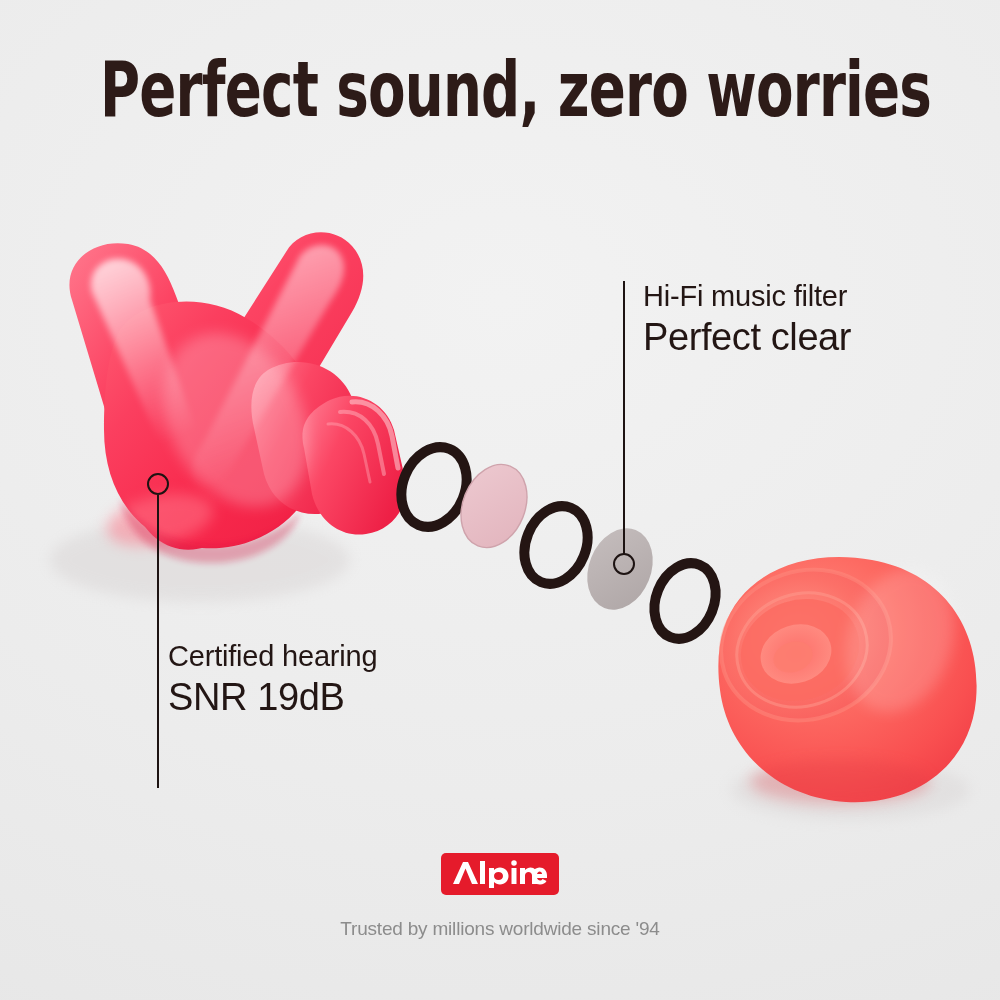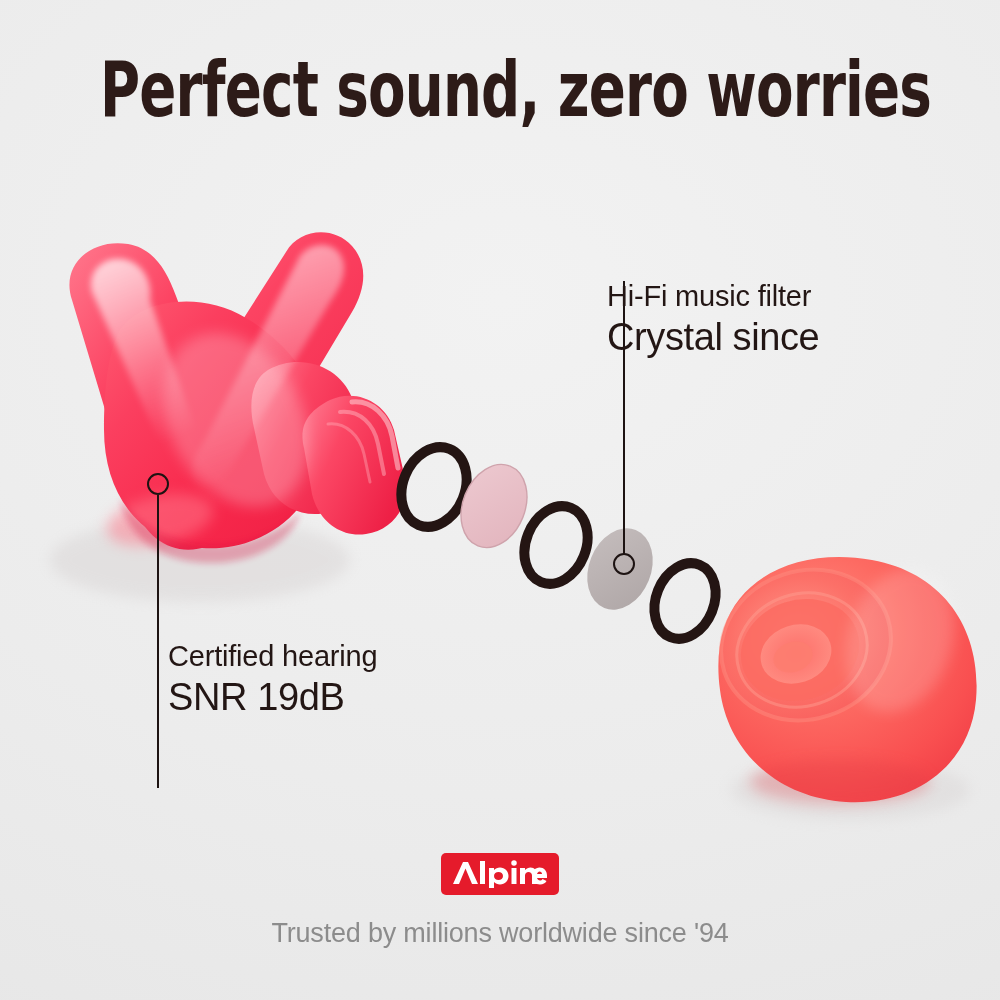--- a/index.html
+++ b/index.html
@@ -64,21 +64,21 @@
     font-weight: 400;
     letter-spacing: -0.2px;
     white-space: nowrap;
   }
   .anno .big {
     font-size: 38px;
     line-height: 45px;
     font-weight: 400;
     letter-spacing: -0.4px;
   }
-  #anno-right { left: 607px; top: 277px; width: 300px; }
+  #anno-right { left: 643px; top: 277px; width: 300px; }
   #anno-left  { left: 168px; top: 637px; width: 330px; }
   #anno-left .big { white-space: nowrap; }
 
   
   .leader { position: absolute; }
   .leader .stem {
     position: absolute;
     width: 2px;
     background: #1d1312;
     left: 0;
@@ -114,21 +114,21 @@
     align-items: center;
     justify-content: center;
   }
   #brand-logo svg { display: block; }
   #brand-tagline {
     position: absolute;
     left: 0; right: 0;
     top: 918px;
     text-align: center;
     color: #8c8c8c;
-    font-size: 27px;
+    font-size: 19px;
     letter-spacing: -0.2px;
     font-family: "Liberation Sans", sans-serif;
   }
 </style>
 </head>
 <body>
 
 <div id="stage">
 
   <div id="bg-gradient"></div>
@@ -293,21 +293,21 @@
     <div class="dot"></div>
     <div class="stem"></div>
   </div>
   <div class="leader" id="leader-right">
     <div class="stem"></div>
     <div class="dot"></div>
   </div>
 
   <div class="anno" id="anno-right">
     <div class="small">Hi-Fi music filter</div>
-    <div class="big">Crystal since</div>
+    <div class="big">Perfect clear</div>
   </div>
 
   <div class="anno" id="anno-left">
     <div class="small">Certified hearing</div>
     <div class="big">SNR 19dB</div>
   </div>
 
   <div id="brand-logo">
     <svg width="96" height="28" viewBox="0 0 192 56" xmlns="http://www.w3.org/2000/svg">
 

